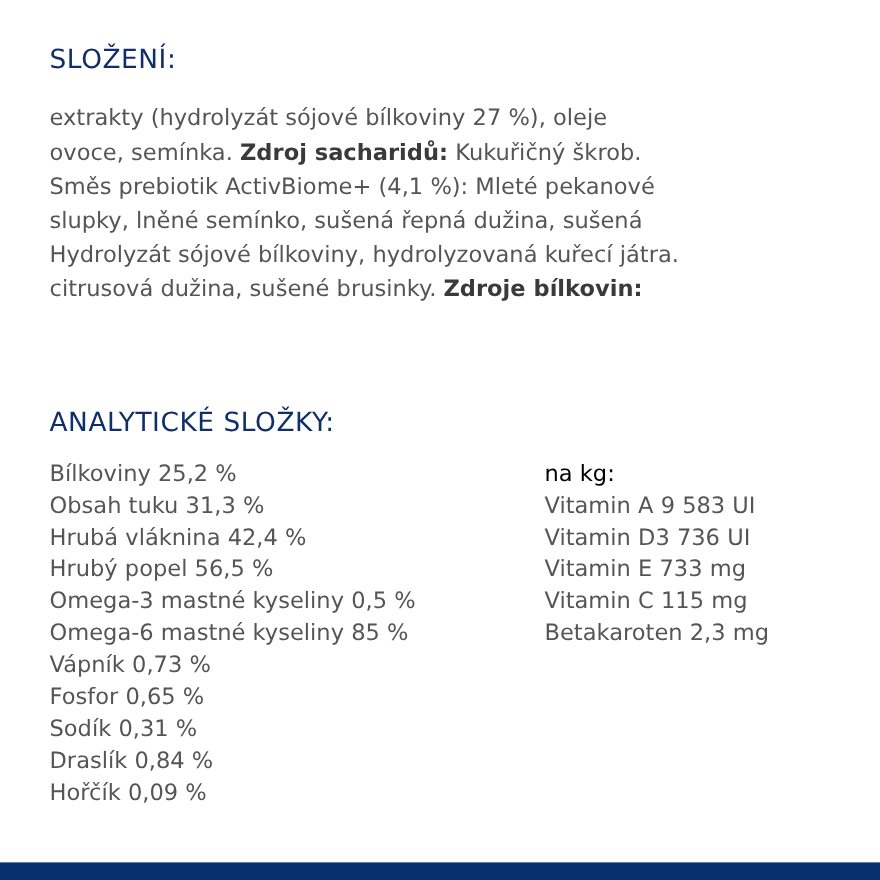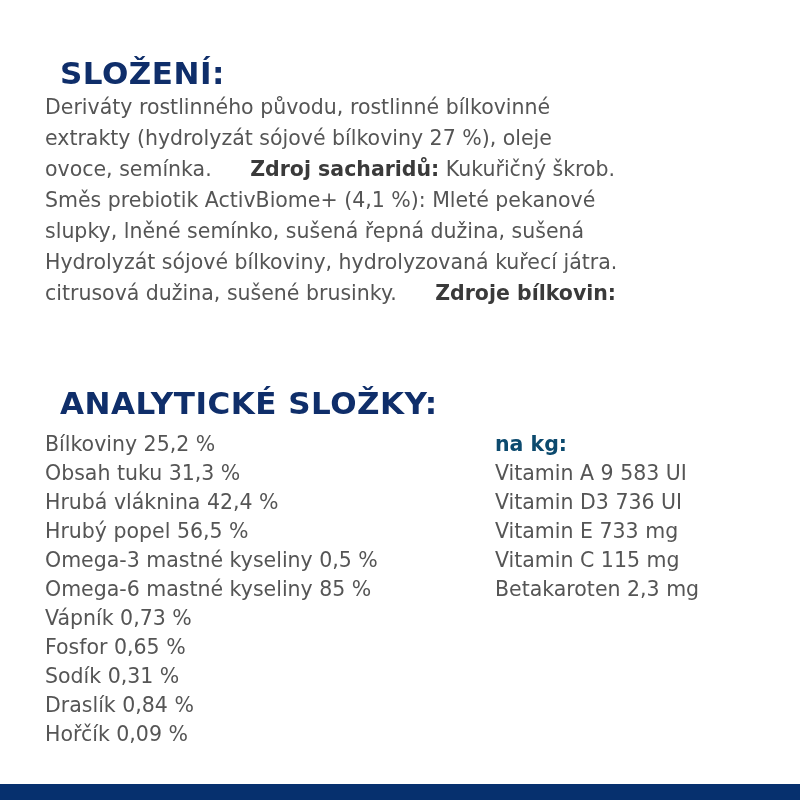--- a/index.html
+++ b/index.html
@@ -1,48 +1,47 @@
 <!DOCTYPE html>
 <html><head>
   <meta charset="utf-8">
   <style>
     html, body { margin:0; padding:0; }
     body {
       width:800px; height:800px; background:#ffffff; position:relative; overflow:hidden;
       font-family:"DejaVu Sans", sans-serif; color:#555555;
     }
     .heading {
-      position:absolute; left:45px; margin:15px;
-      font-family:"DejaVu Sans", sans-serif; font-weight:bold;
-      color:#0f2e6a; font-size:31px; letter-spacing:0.5px;
+      position:absolute; left:45px; margin:0;
+      font-family:"DejaVu Sans", sans-serif; font-weight:normal;
+      color:#0f2e6a; font-size:24px; letter-spacing:0.5px;
     }
     #h1 { top:40px; }
     #h2 { top:370px; }
     .para {
       position:absolute; left:45px; top:92px; width:740px;
       font-size:20.5px; line-height:31px; color:#555555;
     }
     .para .line { display:block; white-space:nowrap; }
-    .para b { color:#3a3a3a; font-weight:bold;margin-left:32px; }
-    .col { position:absolute; top:430px; font-size:20.5px; line-height:29px; color:#555555; }
+    .para b { color:#3a3a3a; font-weight:bold; }
+    .col { position:absolute; top:416px; font-size:20.5px; line-height:29px; color:#555555; }
     .col .row { white-space:nowrap; }
     #col-left { left:45px; }
     #col-right { left:495px; }
-    #col-right .sub { font-weight:bold; color:#0c4a6e; }
+    #col-right .sub { font-weight:normal; color:#000000; }
     .footer-bar {
       position:absolute; left:0; top:784px; width:800px; height:16px; background:#06306e;
     }
   </style>
 </head>
 <body>
 
 <h2 id="h1" class="heading">SLOŽENÍ:</h2>
 
 <div class="para">
-  <span class="line"><span>Deriváty rostlinného původu, rostlinné bílkovinné</span></span>
   <span class="line"><span>extrakty (hydrolyzát sójové bílkoviny 27 %), oleje</span></span>
   <span class="line"><span>ovoce, semínka. </span><b>Zdroj sacharidů:</b><span> Kukuřičný škrob.</span></span>
   <span class="line"><span>Směs prebiotik ActivBiome+ (4,1 %): Mleté pekanové</span></span>
   <span class="line"><span>slupky, lněné semínko, sušená řepná dužina, sušená</span></span>
   <span class="line"><span>Hydrolyzát sójové bílkoviny, hydrolyzovaná kuřecí játra.</span></span>
   <span class="line"><span>citrusová dužina, sušené brusinky. </span><b>Zdroje bílkovin:</b></span>
 </div>
 
 <h2 id="h2" class="heading">ANALYTICKÉ SLOŽKY:</h2>
 

